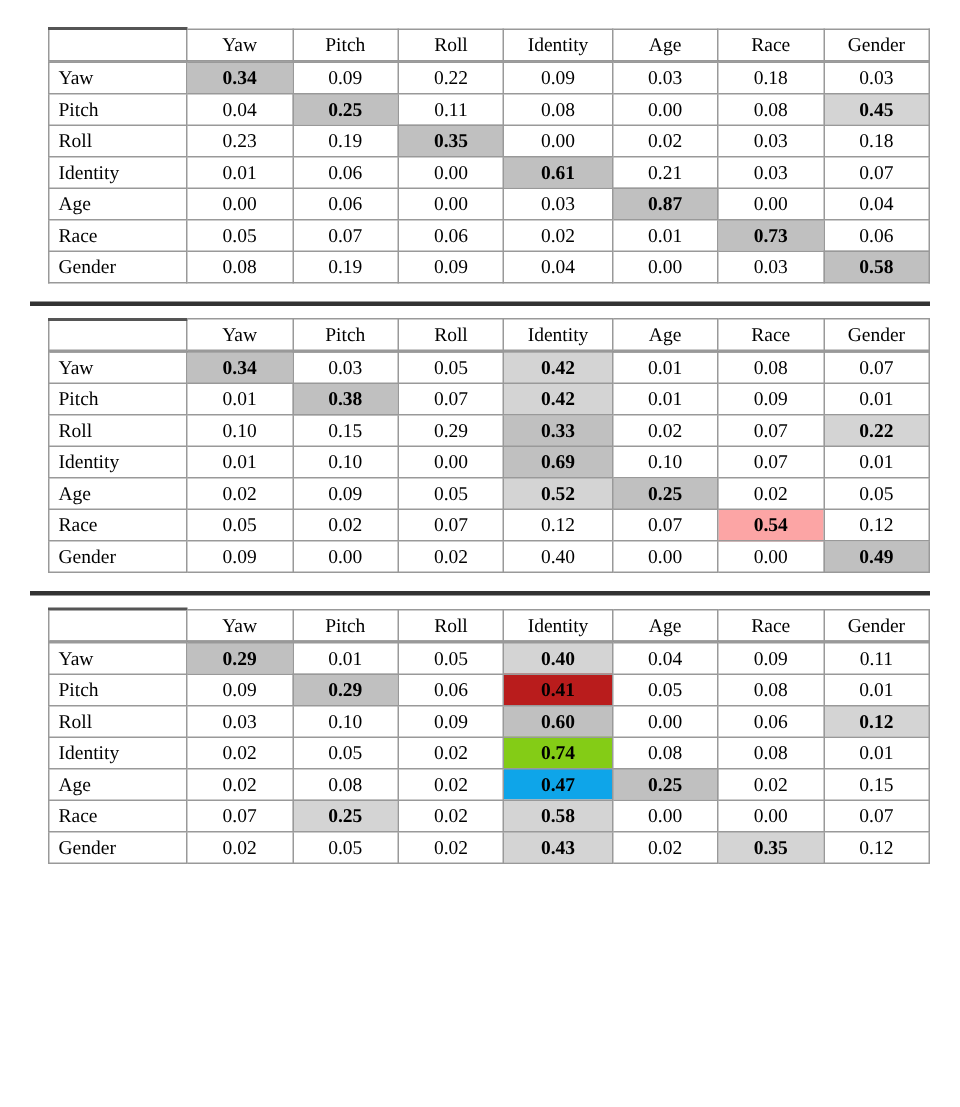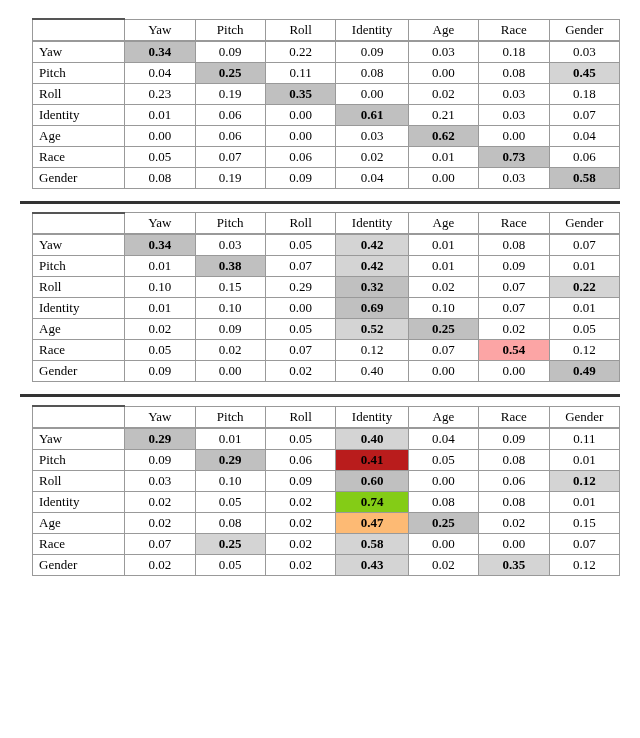--- a/index.html
+++ b/index.html
@@ -106,21 +106,21 @@
             <td>0.21</td>
             <td>0.03</td>
             <td>0.07</td>
           </tr>
           <tr>
             <td>Age</td>
             <td>0.00</td>
             <td>0.06</td>
             <td>0.00</td>
             <td>0.03</td>
-            <td style="background-color: rgb(192, 192, 192);"><b>0.62</b></td>
+            <td style="background-color: rgb(192, 192, 192);"><b>0.87</b></td>
             <td>0.00</td>
             <td>0.04</td>
           </tr>
           <tr>
             <td>Race</td>
             <td>0.05</td>
             <td>0.07</td>
             <td>0.06</td>
             <td>0.02</td>
             <td>0.01</td>
@@ -177,21 +177,21 @@
             <td style="background-color: rgb(212, 212, 212);"><b>0.42</b></td>
             <td>0.01</td>
             <td>0.09</td>
             <td>0.01</td>
           </tr>
           <tr>
             <td>Roll</td>
             <td>0.10</td>
             <td>0.15</td>
             <td>0.29</td>
-            <td style="background-color: rgb(192, 192, 192);"><b>0.32</b></td>
+            <td style="background-color: rgb(192, 192, 192);"><b>0.33</b></td>
             <td>0.02</td>
             <td>0.07</td>
             <td style="background-color: rgb(212, 212, 212);"><b>0.22</b></td>
           </tr>
           <tr>
             <td>Identity</td>
             <td>0.01</td>
             <td>0.10</td>
             <td>0.00</td>
             <td style="background-color: rgb(192, 192, 192);"><b>0.69</b></td>
@@ -289,21 +289,21 @@
             <td style="background-color: #84cc16; margin-left: 36px;"><b>0.74</b></td>
             <td>0.08</td>
             <td>0.08</td>
             <td>0.01</td>
           </tr>
           <tr>
             <td>Age</td>
             <td>0.02</td>
             <td>0.08</td>
             <td>0.02</td>
-            <td style="background-color: #fdba74;"><b>0.47</b></td>
+            <td style="background-color: #0ea5e9;"><b>0.47</b></td>
             <td style="background-color: rgb(192, 192, 192);"><b>0.25</b></td>
             <td>0.02</td>
             <td>0.15</td>
           </tr>
           <tr>
             <td>Race</td>
             <td>0.07</td>
             <td style="background-color: rgb(212, 212, 212);"><b>0.25</b></td>
             <td>0.02</td>
             <td style="background-color: rgb(212, 212, 212);"><b>0.58</b></td>

